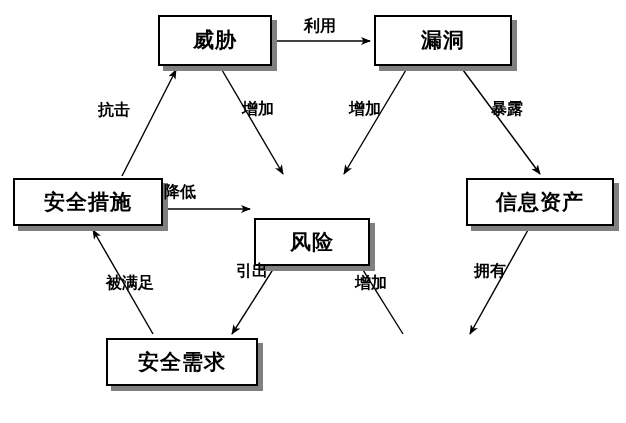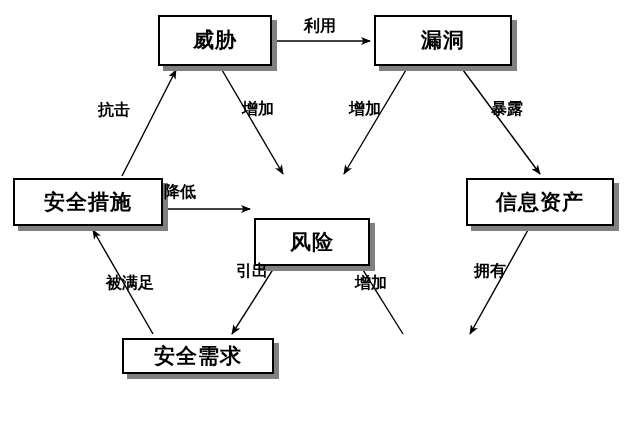--- a/index.html
+++ b/index.html
@@ -88,21 +88,21 @@
   </div>
   <div class="node" id="node-2" style="left: 13px; top: 178px; width: 150px; height: 48px;">
     <span class="node-label">安全措施</span>
   </div>
   <div class="node" id="node-3" style="left: 254px; top: 178px; width: 116px; height: 48px; margin-top: 40px;">
     <span class="node-label">风险</span>
   </div>
   <div class="node" id="node-4" style="left: 466px; top: 178px; width: 148px; height: 48px;">
     <span class="node-label">信息资产</span>
   </div>
-  <div class="node" id="node-5" style="left: 122px; top: 338px; width: 152px; height: 36px;">
+  <div class="node" id="node-5" style="left: 106px; top: 338px; width: 152px; height: 48px;">
     <span class="node-label">安全需求</span>
   </div>
 
   <span class="edge-label" id="elabel-0" style="left: 304px; top: 19px;">利用</span>
   <span class="edge-label" id="elabel-1" style="left: 98px; top: 103px;">抗击</span>
   <span class="edge-label" id="elabel-2" style="left: 242px; top: 102px;">增加</span>
   <span class="edge-label" id="elabel-3" style="left: 349px; top: 102px;">增加</span>
   <span class="edge-label" id="elabel-4" style="left: 481px; top: 102px; margin-left: 10px;">暴露</span>
   <span class="edge-label" id="elabel-5" style="left: 164px; top: 185px;">降低</span>
   <span class="edge-label" id="elabel-6" style="left: 106px; top: 276px;">被满足</span>

